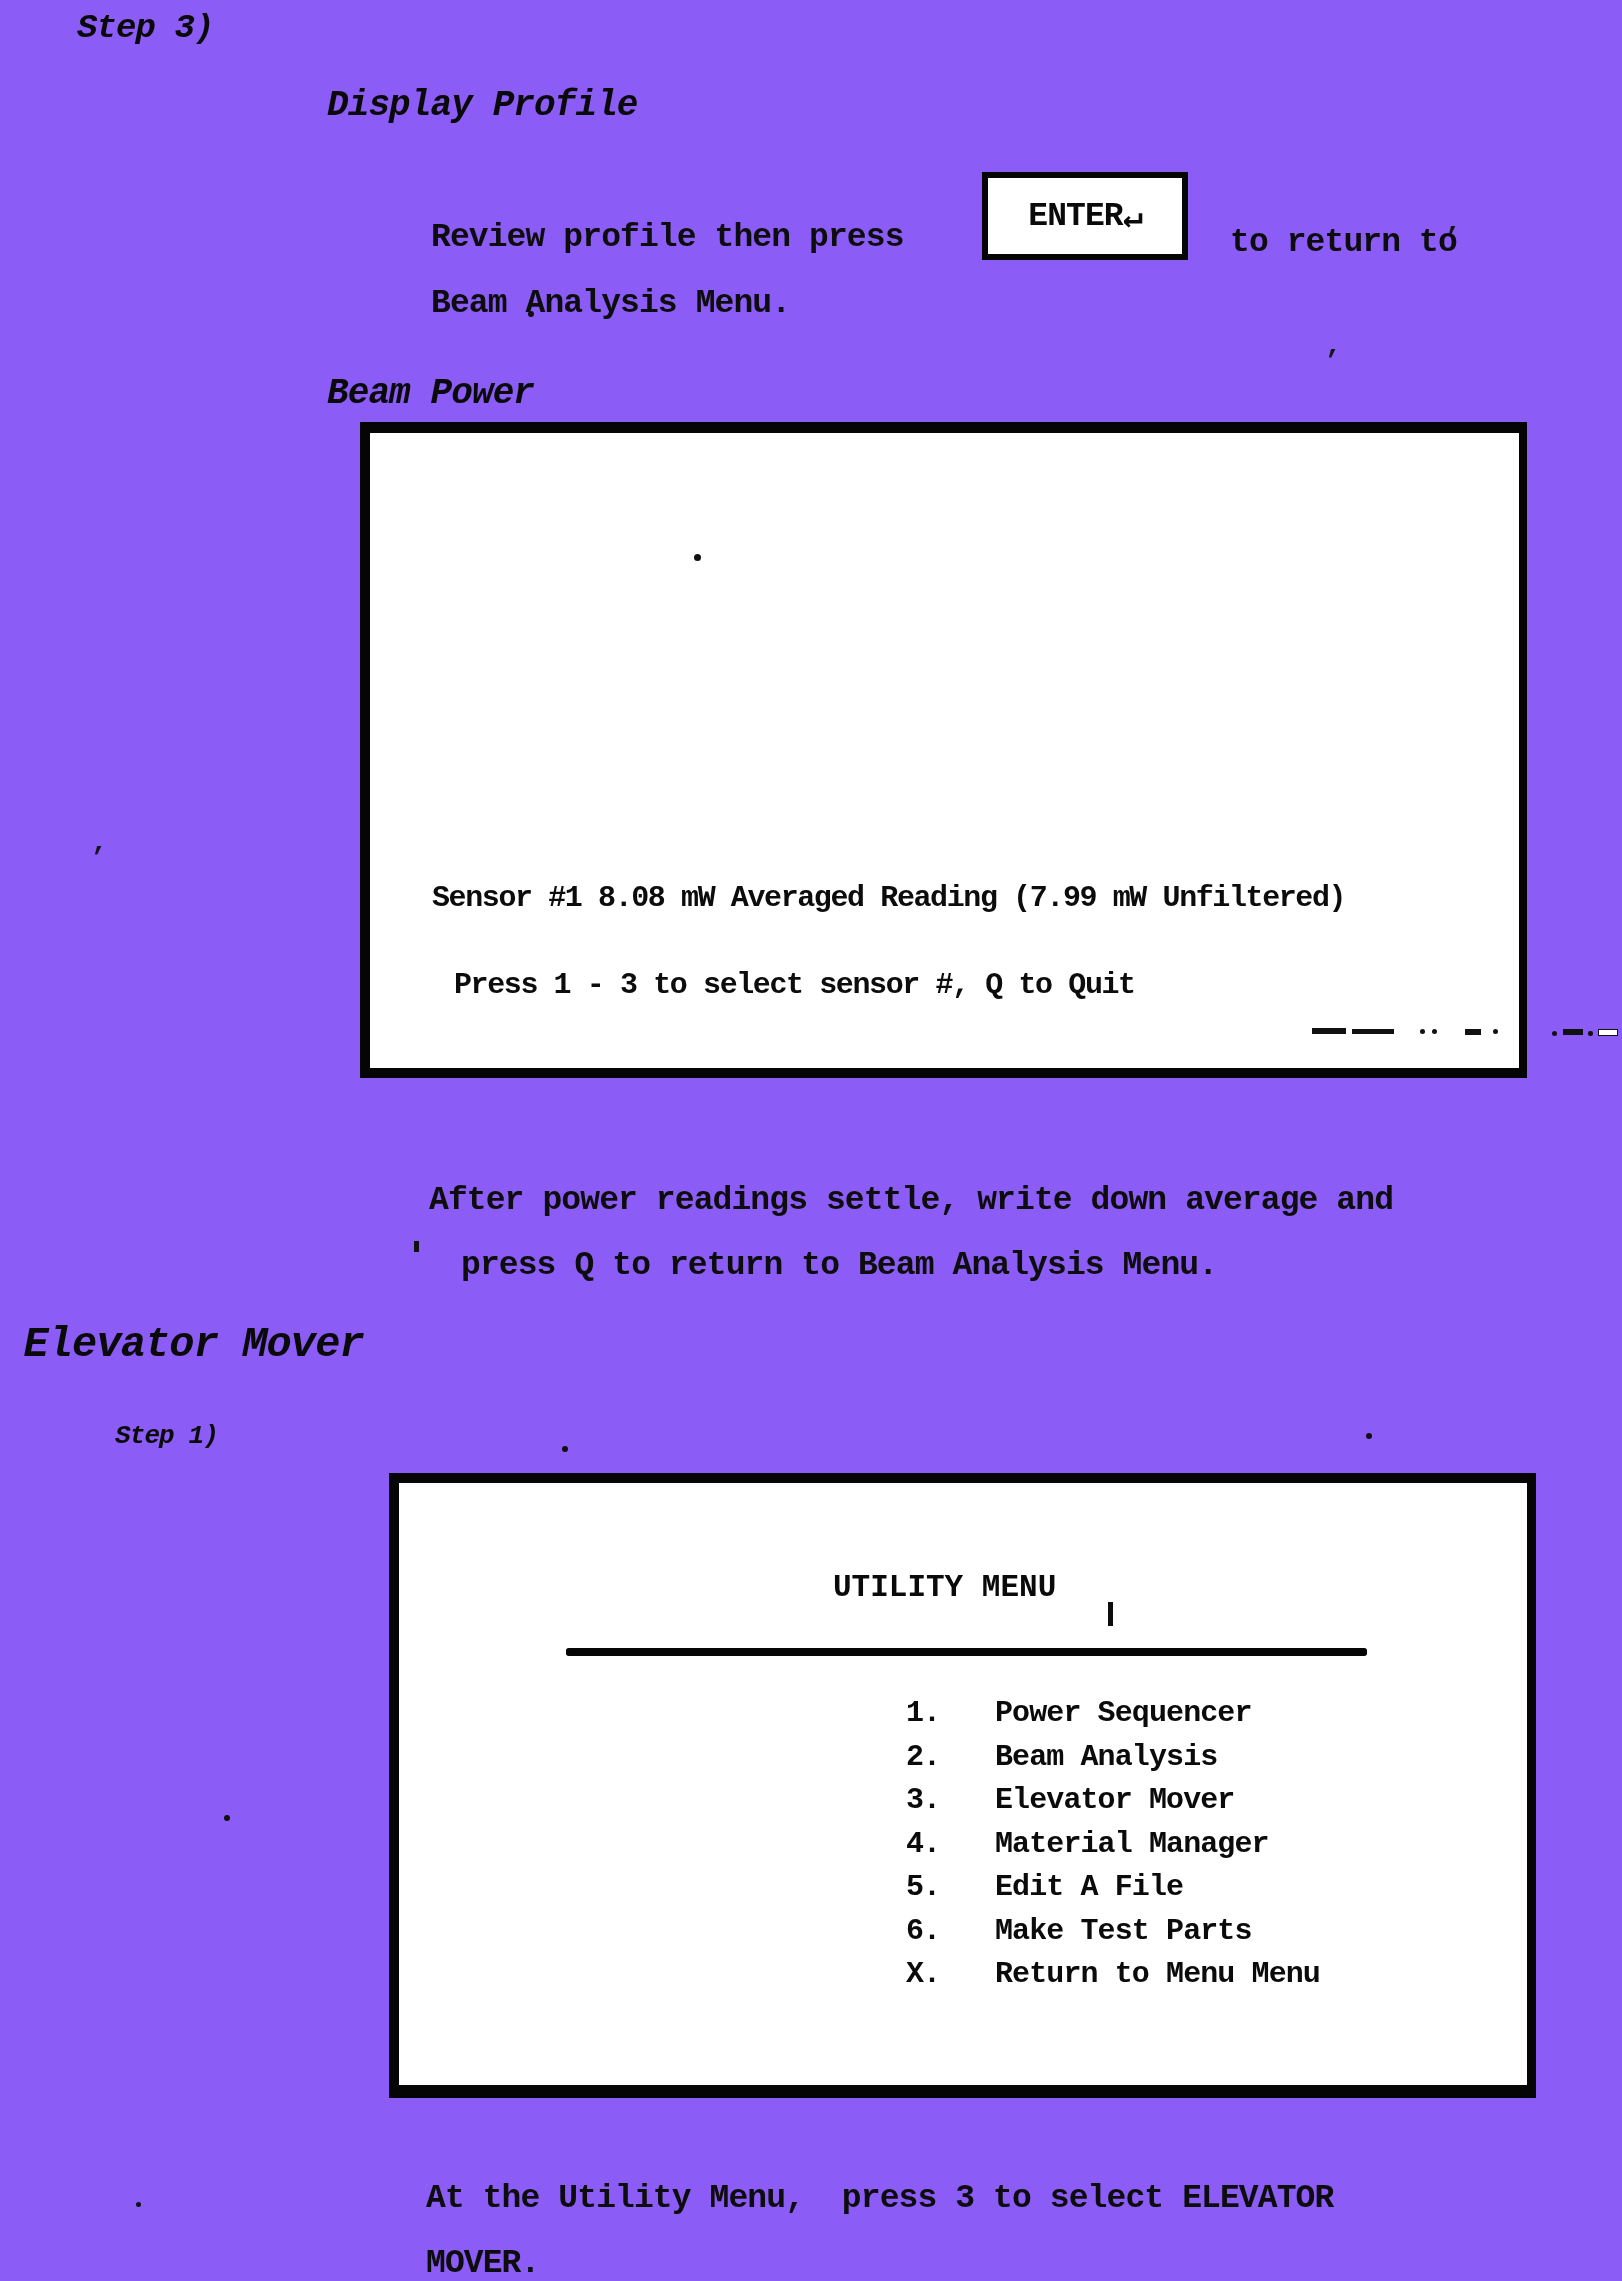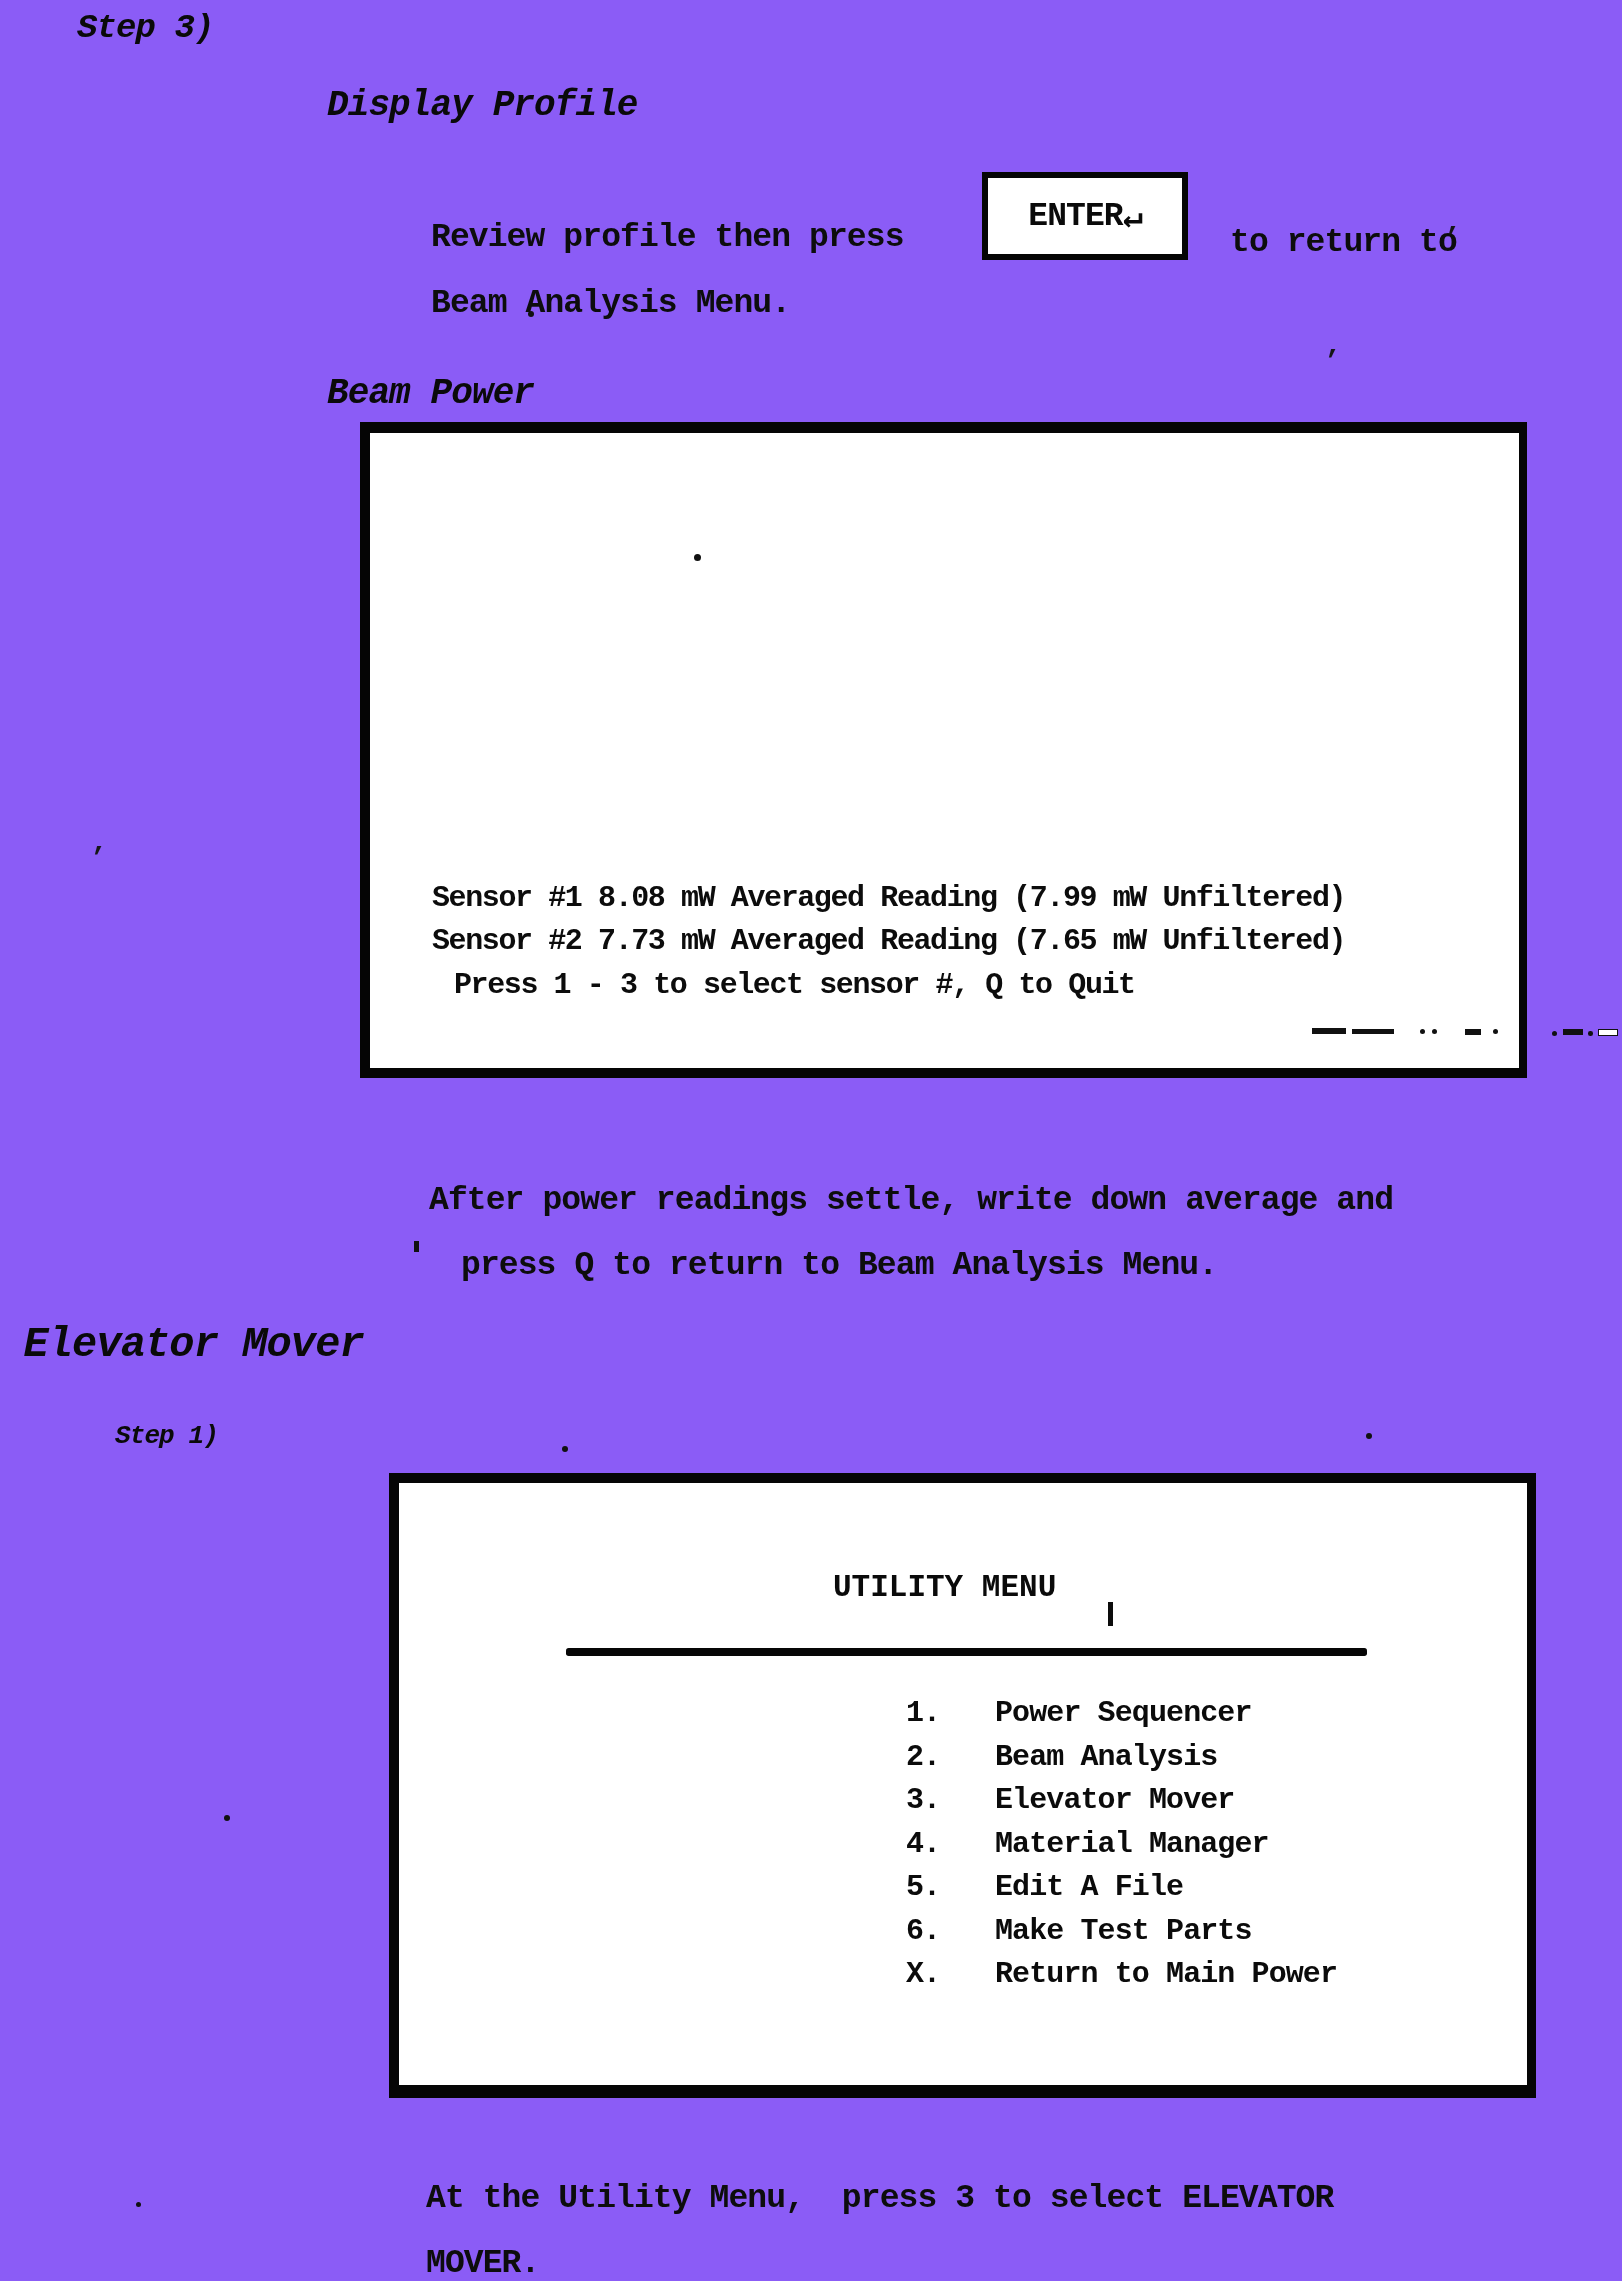--- a/index.html
+++ b/index.html
@@ -75,21 +75,20 @@
 
   <div class="mark-tick" style="left:1444px;top:226px;">’</div>
   <div class="mark-tick" style="left:1324px;top:349px;">’</div>
   <div class="mark mark-dot" style="left:528px;top:311px;width:6.3px;height:6.3px;"></div>
 
   <div class="abs hding" style="left:327px;top:373px;font-size:36px;">Beam Power</div>
 
   <div class="screen-box" style="left:360px;top:422px;width:1149px;height:635px;border-width:11px 8.1px 10px 10px;">
     <div class="mark mark-dot" style="left:324px;top:121px;width:7.2px;height:7.2px;"></div>
     <div class="abs screen-text" style="left:62px;top:448px;">Sensor #1 8.08 mW Averaged Reading (7.99 mW Unfiltered)</div>
-    <div class="abs screen-text" style="left:62px;top:491px;">Sensor #2 7.73 mW Averaged Reading (7.65 mW Unfiltered)</div>
     <div class="abs screen-text" style="left:84px;top:535px;">Press 1 - 3 to select sensor #, Q to Quit</div>
   </div>
 
   <div class="mark" style="left:1312px;top:1028px;width:34px;height:6.3px;"></div>
   <div class="mark" style="left:1352px;top:1029px;width:42px;height:5.4px;"></div>
   <div class="mark mark-dot" style="left:1420px;top:1029px;width:5.4px;height:5.4px;"></div>
   <div class="mark mark-dot" style="left:1432px;top:1029px;width:5.4px;height:5.4px;"></div>
   <div class="mark" style="left:1465px;top:1029px;width:16.3px;height:6.3px;"></div>
   <div class="mark mark-dot" style="left:1493px;top:1029px;width:5.4px;height:5.4px;"></div>
   <div class="mark mark-dot" style="left:1552px;top:1031px;width:5.4px;height:5.4px;"></div>
@@ -135,21 +134,21 @@
     <div class="menu-item" style="top:387px;">
       <span class="menu-key">5.</span>
       <span class="menu-label">Edit A File</span>
     </div>
     <div class="menu-item" style="top:431px;">
       <span class="menu-key">6.</span>
       <span class="menu-label">Make Test Parts</span>
     </div>
     <div class="menu-item" style="top:474px;">
       <span class="menu-key">X.</span>
-      <span class="menu-label">Return to Main Power</span>
+      <span class="menu-label">Return to Menu Menu</span>
     </div>
   </div>
 
   <div class="mark mark-dot" style="left:224px;top:1815px;width:6.3px;height:6.3px;"></div>
   <div class="mark mark-dot" style="left:136px;top:2202px;width:5.4px;height:5.4px;"></div>
 
   <div class="abs body-text" style="left:426px;top:2156px;">At the Utility Menu,  press 3 to select ELEVATOR</div>
   <div class="abs body-text" style="left:426px;top:2221px;text-align:right;">MOVER.</div>
 
 </div>

